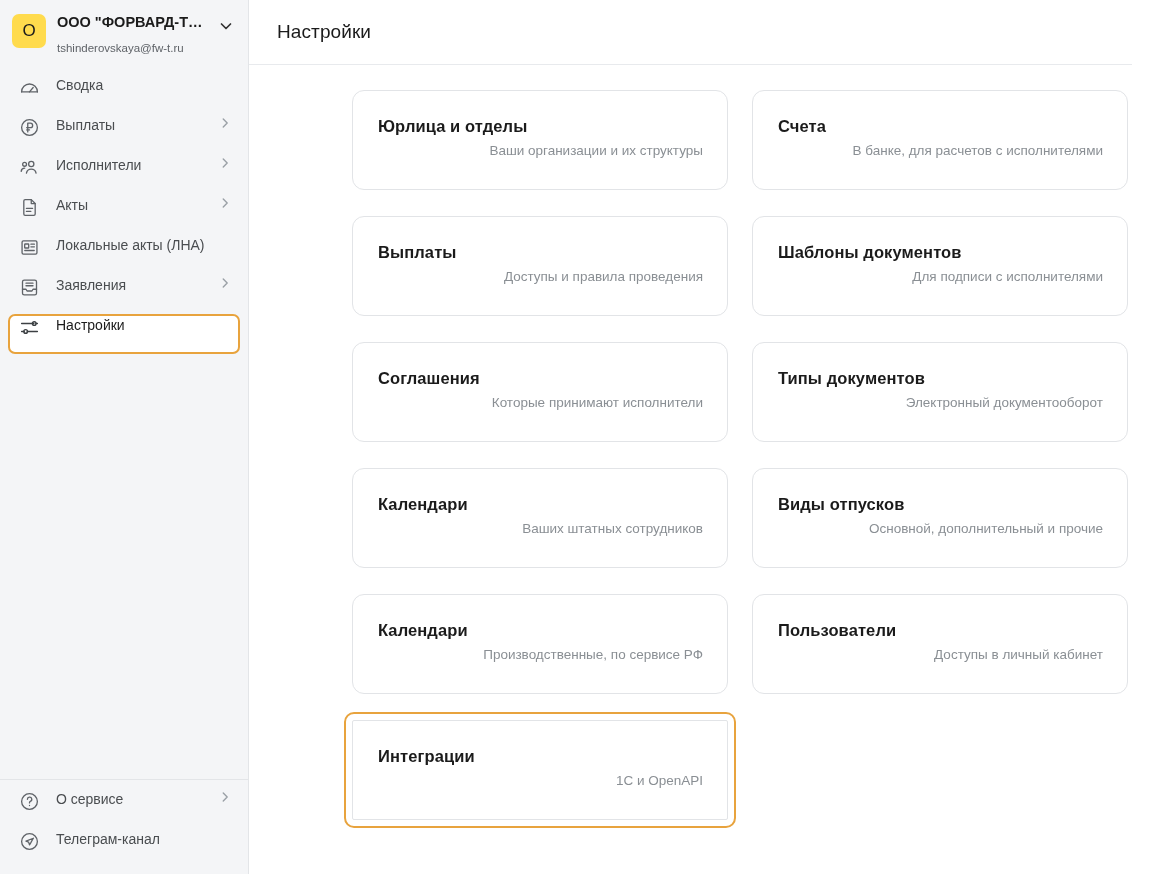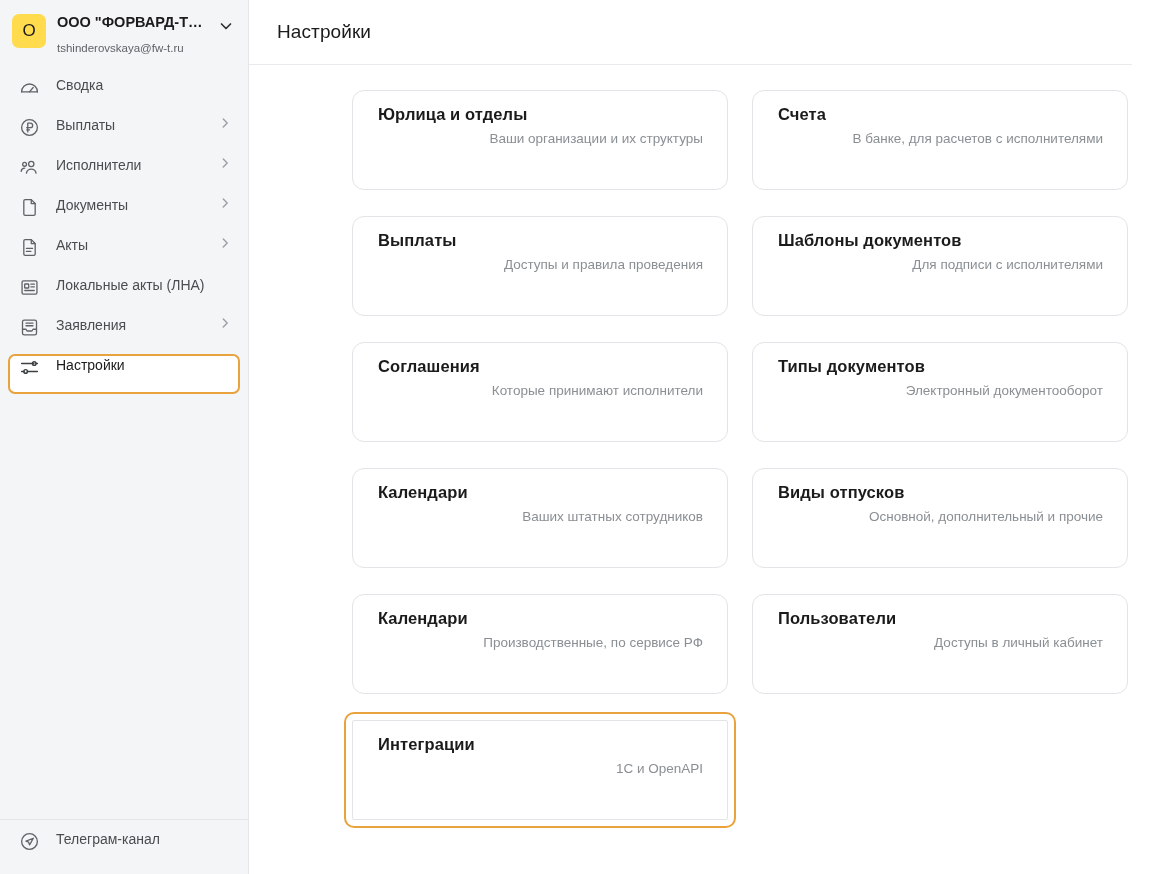--- a/index.html
+++ b/index.html
@@ -182,21 +182,21 @@
     column-gap: 24px;
     row-gap: 26px;
     padding-left: 103px;
   }
 
   .card {
     height: 100px;
     background: #ffffff;
     border: 1px solid #e2e4e7;
     border-radius: 12px;
-    padding: 12px 24px 0 25px;
+    padding: 24px 24px 0 25px;
     cursor: pointer;
     position: relative;
   }
   .card-title {
     font-size: 16.5px;
     font-weight: 700;
     color: #1b1b1b;
     line-height: 22px;
     letter-spacing: 0.1px;
   }
@@ -283,34 +283,20 @@
             <svg viewBox="0 0 16 16" width="14" height="14" fill="none" stroke="currentColor" stroke-width="1.6" stroke-linecap="round" stroke-linejoin="round">
               <path d="M6 3.5 10.5 8 6 12.5"></path>
             </svg>
           </span>
         </div>
         <div class="nav-item">
           <span class="ico">
             <svg viewBox="0 0 24 24" width="21" height="21" fill="none" stroke="currentColor" stroke-width="1.5" stroke-linecap="round" stroke-linejoin="round">
               <path d="M14 3H7a1.5 1.5 0 0 0-1.5 1.5v15A1.5 1.5 0 0 0 7 21h10a1.5 1.5 0 0 0 1.5-1.5V7.5z"></path>
               <path d="M14 3v4.5h4.5"></path>
-            </svg>
-          </span>
-          <span class="label">Документы</span>
-          <span class="arrow">
-            <svg viewBox="0 0 16 16" width="14" height="14" fill="none" stroke="currentColor" stroke-width="1.6" stroke-linecap="round" stroke-linejoin="round">
-              <path d="M6 3.5 10.5 8 6 12.5"></path>
-            </svg>
-          </span>
-        </div>
-        <div class="nav-item">
-          <span class="ico">
-            <svg viewBox="0 0 24 24" width="21" height="21" fill="none" stroke="currentColor" stroke-width="1.5" stroke-linecap="round" stroke-linejoin="round">
-              <path d="M14 3H7a1.5 1.5 0 0 0-1.5 1.5v15A1.5 1.5 0 0 0 7 21h10a1.5 1.5 0 0 0 1.5-1.5V7.5z"></path>
-              <path d="M14 3v4.5h4.5"></path>
               <path d="M8.5 13h7M8.5 16.5h5"></path>
             </svg>
           </span>
           <span class="label">Акты</span>
           <span class="arrow">
             <svg viewBox="0 0 16 16" width="14" height="14" fill="none" stroke="currentColor" stroke-width="1.6" stroke-linecap="round" stroke-linejoin="round">
               <path d="M6 3.5 10.5 8 6 12.5"></path>
             </svg>
           </span>
         </div>
@@ -350,20 +336,35 @@
           </span>
           <span class="label">Настройки</span>
         </div>
       </nav>
 
     <div class="sidebar-bottom" id="nav-bottom">
         <div class="nav-item">
           <span class="ico">
             <svg viewBox="0 0 24 24" width="21" height="21" fill="none" stroke="currentColor" stroke-width="1.5" stroke-linecap="round" stroke-linejoin="round">
               <circle cx="12" cy="12" r="9"></circle>
+              <path d="M9.6 9.4a2.5 2.5 0 1 1 3.3 2.4c-.6.25-.9.8-.9 1.5v.3"></path>
+              <circle cx="12" cy="16.6" r="0.75" fill="currentColor" stroke="none"></circle>
+            </svg>
+          </span>
+          <span class="label">О сервисе</span>
+          <span class="arrow">
+            <svg viewBox="0 0 16 16" width="14" height="14" fill="none" stroke="currentColor" stroke-width="1.6" stroke-linecap="round" stroke-linejoin="round">
+              <path d="M6 3.5 10.5 8 6 12.5"></path>
+            </svg>
+          </span>
+        </div>
+        <div class="nav-item">
+          <span class="ico">
+            <svg viewBox="0 0 24 24" width="21" height="21" fill="none" stroke="currentColor" stroke-width="1.5" stroke-linecap="round" stroke-linejoin="round">
+              <circle cx="12" cy="12" r="9"></circle>
               <path d="M16.4 8.3 8 11.6l3 1.1 1 3.2 1.4-2.3 2.9-5.3z"></path>
             </svg>
           </span>
           <span class="label">Телеграм-канал</span>
         </div>
       </div>
 
   </aside>
 
   <main class="main">

